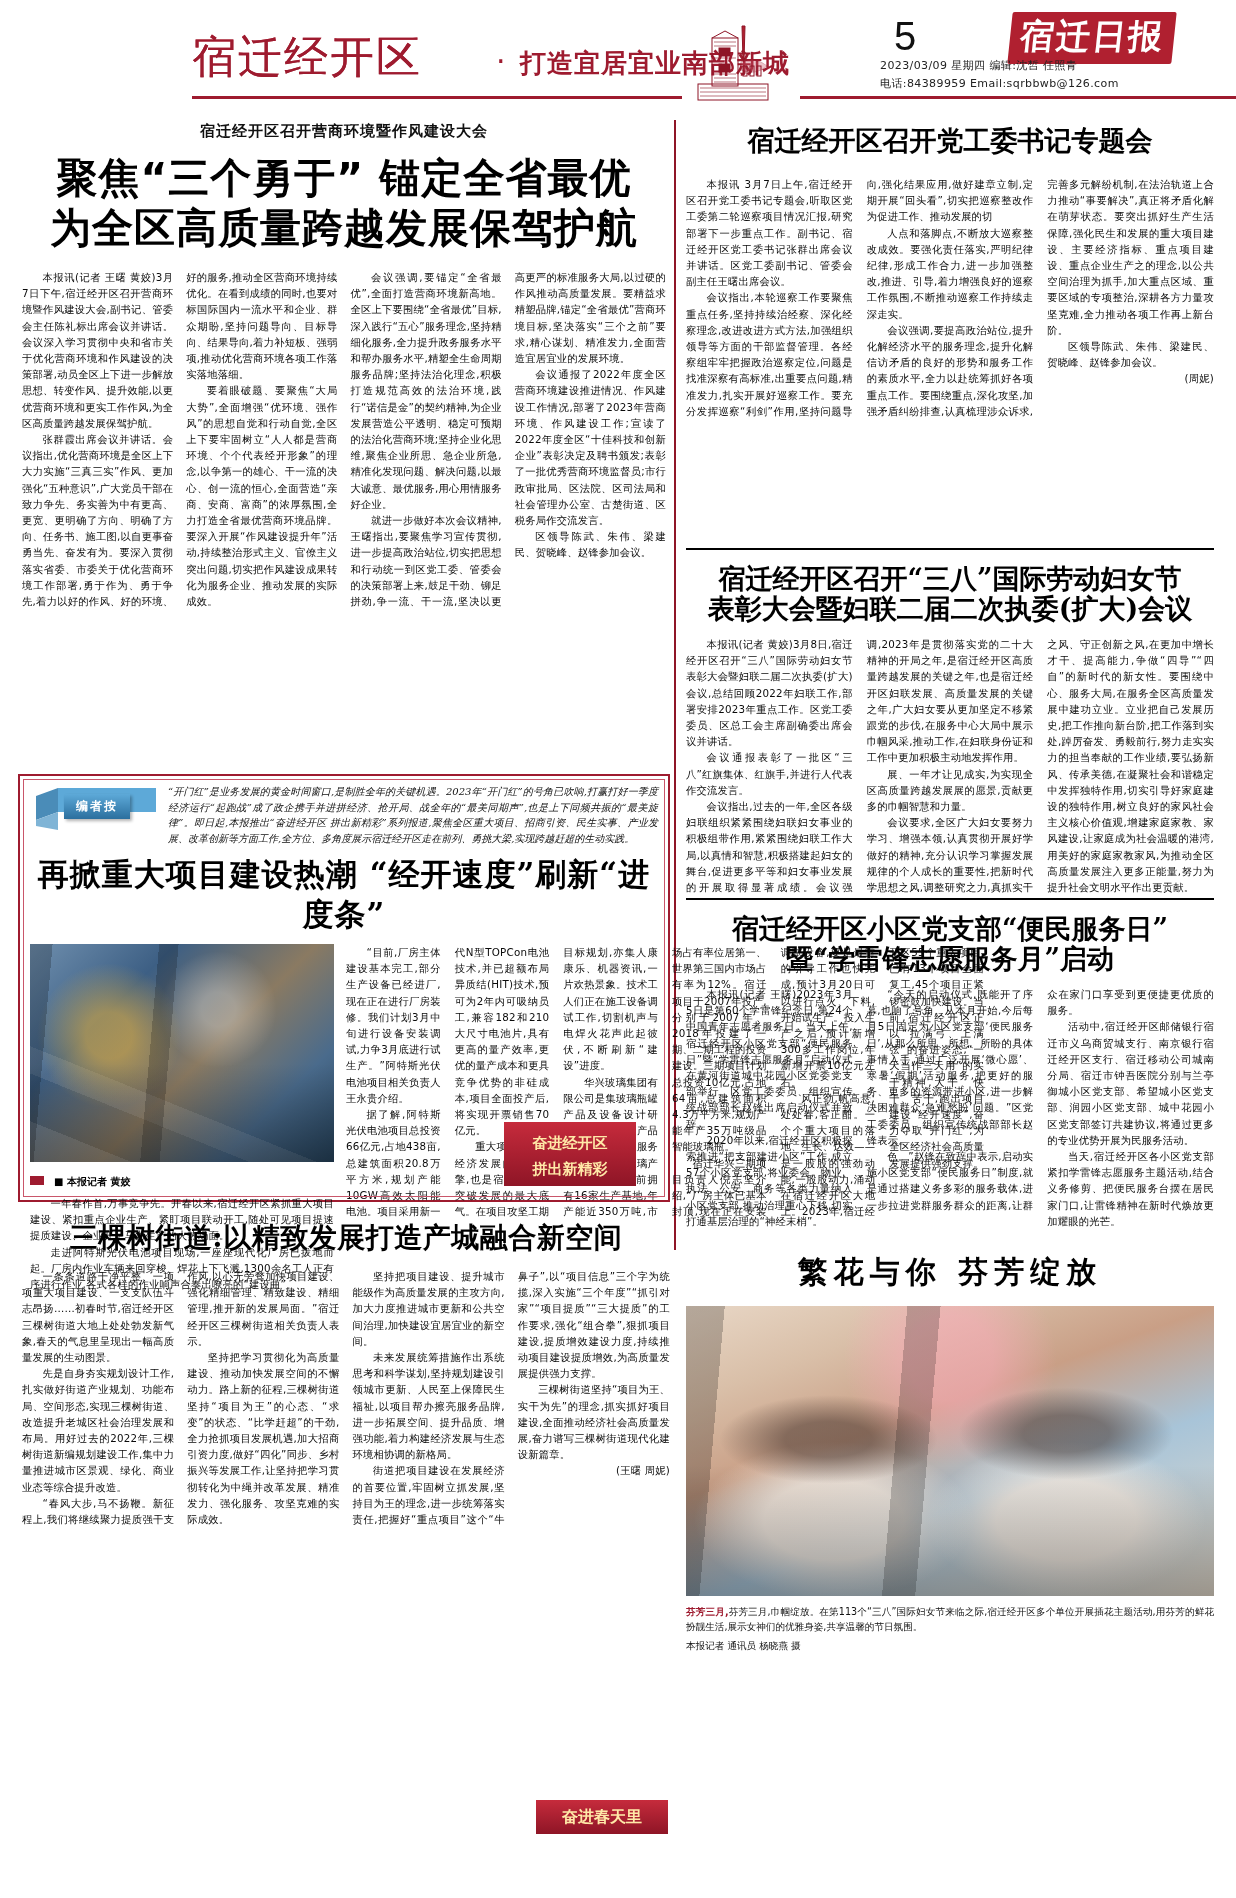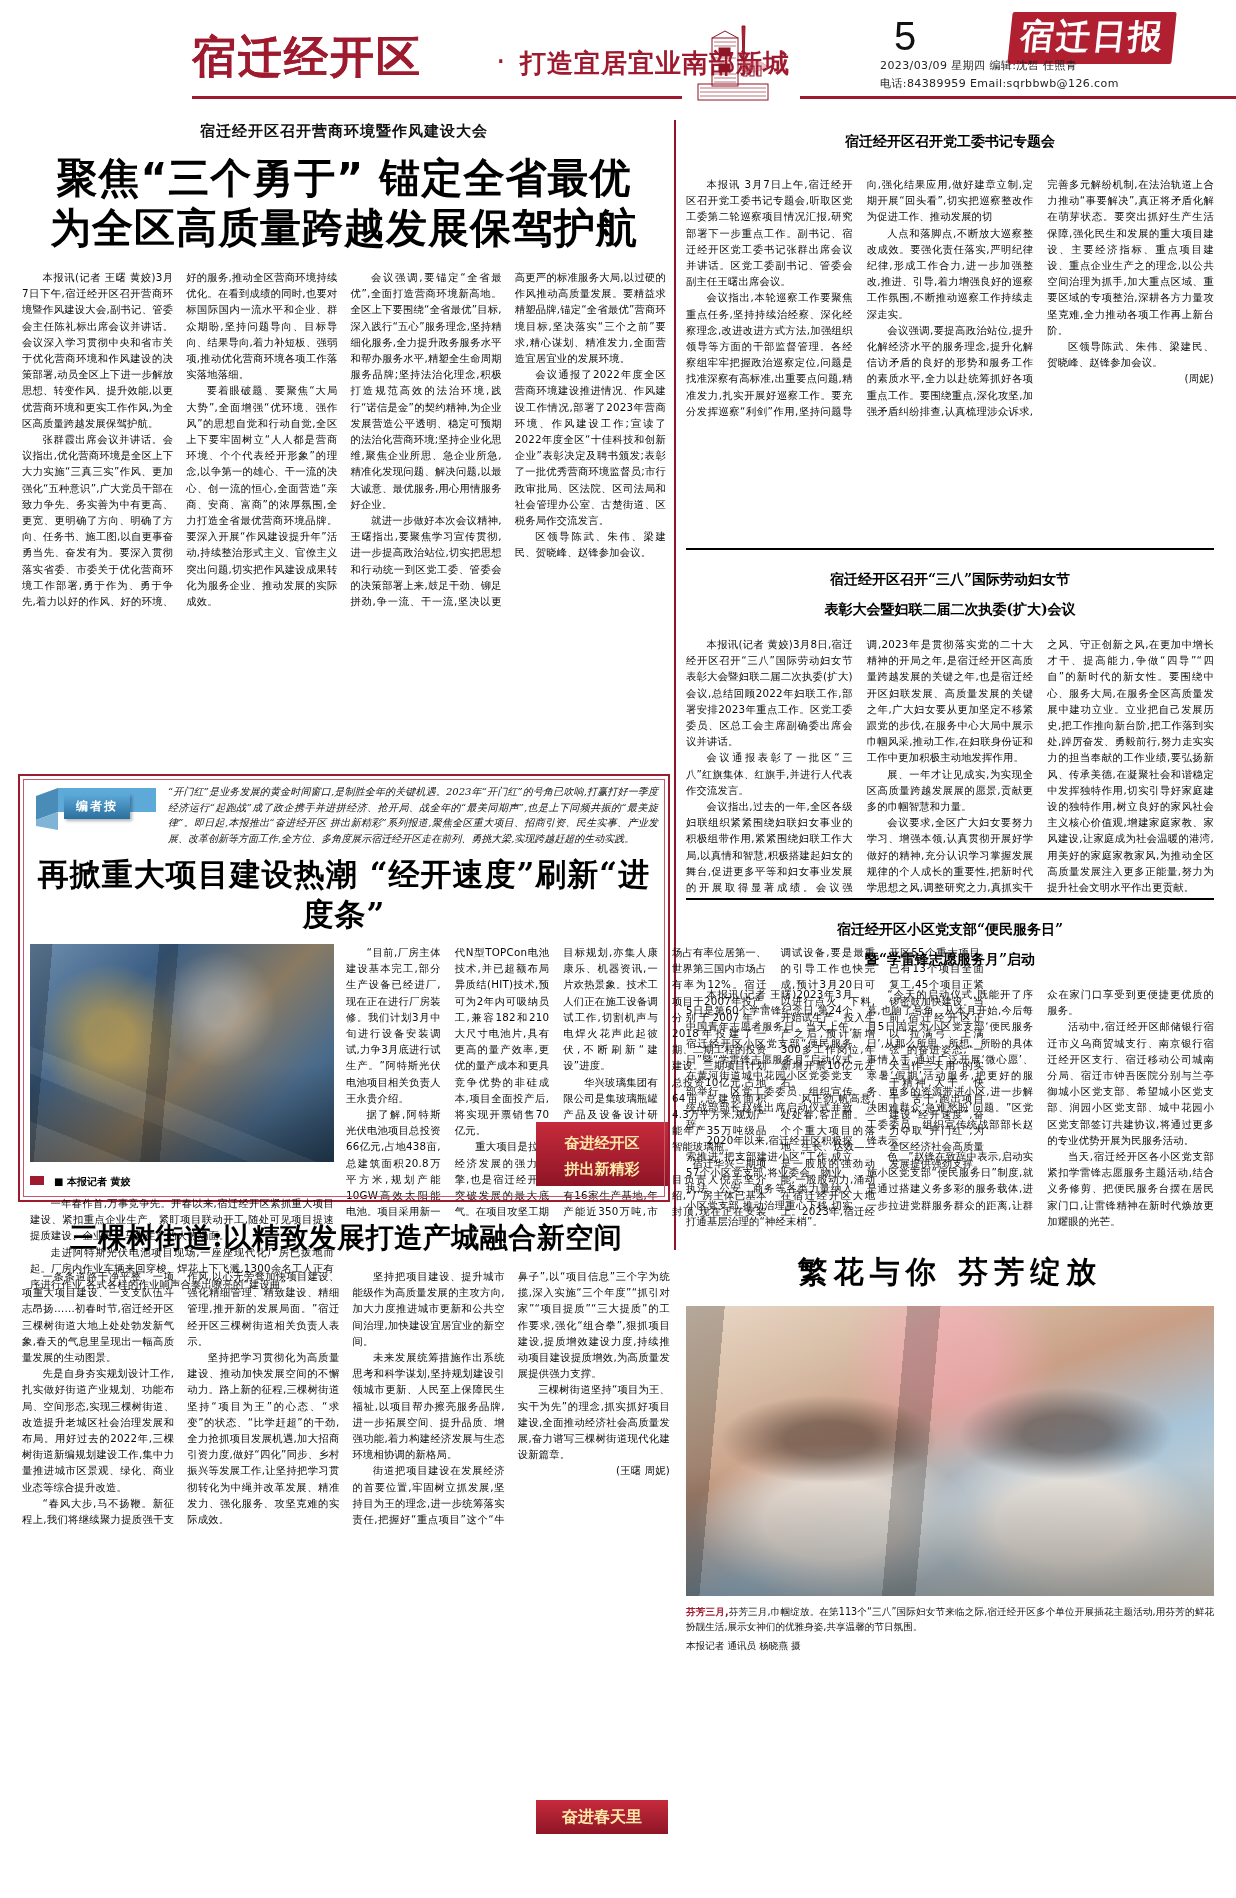--- a/index.html
+++ b/index.html
@@ -9,21 +9,21 @@
     font-family: "DejaVu Sans", "Liberation Sans", sans-serif;
     overflow: hidden;
   }
   .page { position: relative; width: 1236px; height: 1898px; padding: 0; }
 
   
   .masthead { position: relative; height: 112px; }
   .mh-title {
     position: absolute; left: 192px; top: 28px;
     font-family: "DejaVu Serif", "Liberation Serif", serif;
-    font-weight: bold; font-size: 44px; letter-spacing: 2px;
+    font-weight: normal; font-size: 44px; letter-spacing: 2px;
     color: #9e1b2f;
     background: linear-gradient(180deg,#c0283c 0%, #8e1526 100%);
     -webkit-background-clip: text; background-clip: text;
   }
   .mh-dot { position: absolute; left: 496px; top: 44px; font-size: 30px; color: #9e1b2f; }
   .mh-sub {
     position: absolute; left: 520px; top: 46px;
     font-family: "DejaVu Serif", "Liberation Serif", serif;
     font-weight: bold; font-size: 26px; letter-spacing: 1px; color: #9e1b2f;
   }
@@ -63,21 +63,21 @@
   .head-xl {
     text-align:center; font-family:"DejaVu Sans","Liberation Sans",sans-serif;
     font-weight: 900; font-size: 41px; line-height: 50px; color:#000; letter-spacing:1px;
   }
   .head-lg {
     text-align:center; font-family:"DejaVu Serif","Liberation Serif",serif;
     font-weight: bold; font-size: 23px; line-height: 32px; color:#000; letter-spacing:.5px;
   }
   .head-md {
     text-align:center; font-family:"DejaVu Serif","Liberation Serif",serif;
-    font-weight: bold; font-size: 14px; line-height: 30px; color:#000;
+    font-weight: bold; font-size: 27px; line-height: 30px; color:#000;
   }
 
   .vdiv { position:absolute; width:1px; background:#000; }
   .vdiv-main { left:674px; top:120px; width:2px; height:1130px; background:#8e1526; }
 
   .cols3 { column-count:3; column-gap:14px; column-rule:none; }
   .cols4 { column-count:4; column-gap:13px; }
 
   
   .feature-box {
@@ -274,21 +274,21 @@
           <p>“目前,厂房主体建设基本完工,部分生产设备已经进厂,现在正在进行厂房装修。我们计划3月中旬进行设备安装调试,力争3月底进行试生产。”阿特斯光伏电池项目相关负责人王永贵介绍。</p>
           <p>据了解,阿特斯光伏电池项目总投资66亿元,占地438亩,总建筑面积20.8万平方米,规划产能10GW高效太阳能电池。项目采用新一代N型TOPCon电池技术,并已超额布局异质结(HIT)技术,预可为2年内可吸纳员工,兼容182和210大尺寸电池片,具有更高的量产效率,更优的量产成本和更具竞争优势的非硅成本,项目全面投产后,将实现开票销售70亿元。</p>
           <p>重大项目是拉动经济发展的强力引擎,也是宿迁经开区突破发展的最大底气。在项目攻坚工期目标规划,亦集人康康乐、机器资讯,一片欢热景象。技术工人们正在施工设备调试工作,切割机声与电焊火花声此起彼伏,不断刷新“建设”进度。</p>
           <p>华兴玻璃集团有限公司是集玻璃瓶罐产品及设备设计研发、生产制造、产品深加工、销售及服务为一体的日用玻璃产品制造企业,目前拥有16家生产基地,年产能近350万吨,市场占有率位居第一、世界第三国内市场占有率为12%。宿迁项目于2007年投产,分别于2007年、2018年投建了一期、二期工程的投资建设。三期项目计划总投资10亿元,占地64亩,总建筑面积4.3万平方米,规划产能年产35万吨级品智能玻璃瓶。</p>
           <p>宿迁华兴三期项目负责人倪志坚介绍,“厂房主体已基本封顶,现在正在安装调试设备,要是最重的引导工作也快完成,预计3月20日可以进行点火、下料,开始试生产。投入生产之后,预计新增300多工作岗位,年新增开票10亿元左右。</p>
           <p>风正劲,帆高悬;处处春,客正酣。一个个重大项目的落地、生长、达效——是一股股的强劲动能,一股股动力,涌动在宿迁经开区大地上。2023年,宿迁经开区55个重大项目,已有13个项目全面复工,45个项目正紧锣密鼓加快建设。当前,宿迁经开区正以“拉满弓、上满弦”的奋进姿态,“一天当作三天用”的实干精神,大干、快干、苦干,跑出项目建设“经开速度”,奋力夺取“开门红”,为全区经济社会高质量发展提供强劲支撑。</p>
         </div>
       </div>
     </div>
 
-    <div class="redstamp" style="position:absolute; right:0; bottom:14px; width:132px; height:64px; padding-top:8px; line-height:26px; font-size:15px;">
+    <div class="redstamp" style="position:absolute; right:32px; bottom:14px; width:132px; height:64px; padding-top:8px; line-height:26px; font-size:15px;">
       <div>奋进经开区</div>
       <div>拼出新精彩</div>
     </div>
   </div>
 
   <div style="position:absolute; left:22px; top:1222px; width:648px;">
     <div class="head-lg" style="font-size:28px;">三棵树街道:以精致发展打造产城融合新空间</div>
     <div class="body-txt cols4" style="margin-top:14px; height:560px;">
       <p>一条条道路干净平整、一项项重大项目建设、一支支队伍斗志昂扬……初春时节,宿迁经开区三棵树街道大地上处处勃发新气象,春天的气息里呈现出一幅高质量发展的生动图景。</p>
       <p>先是自身夯实规划设计工作,扎实做好街道产业规划、功能布局、空间形态,实现三棵树街道、改造提升老城区社会治理发展和布局。用好过去的2022年,三棵树街道新编规划建设工作,集中力量推进城市区景观、绿化、商业业态等综合提升改造。</p>

